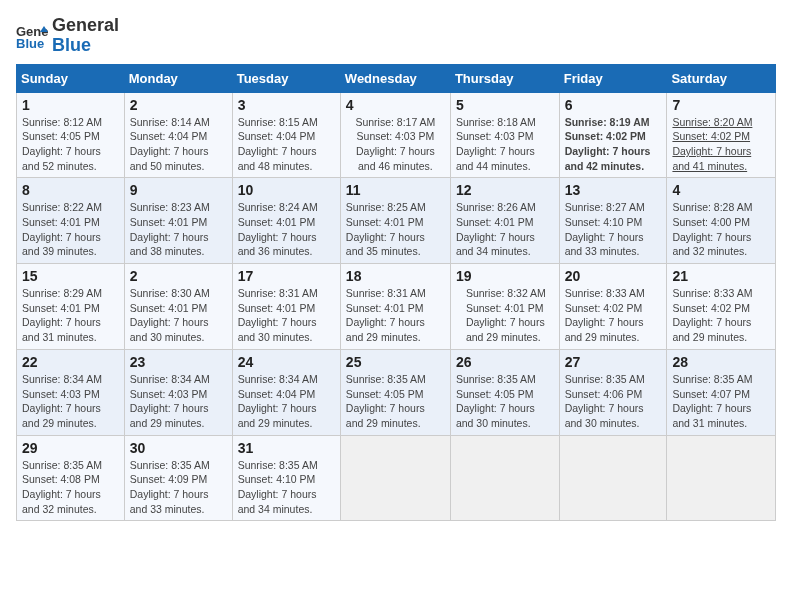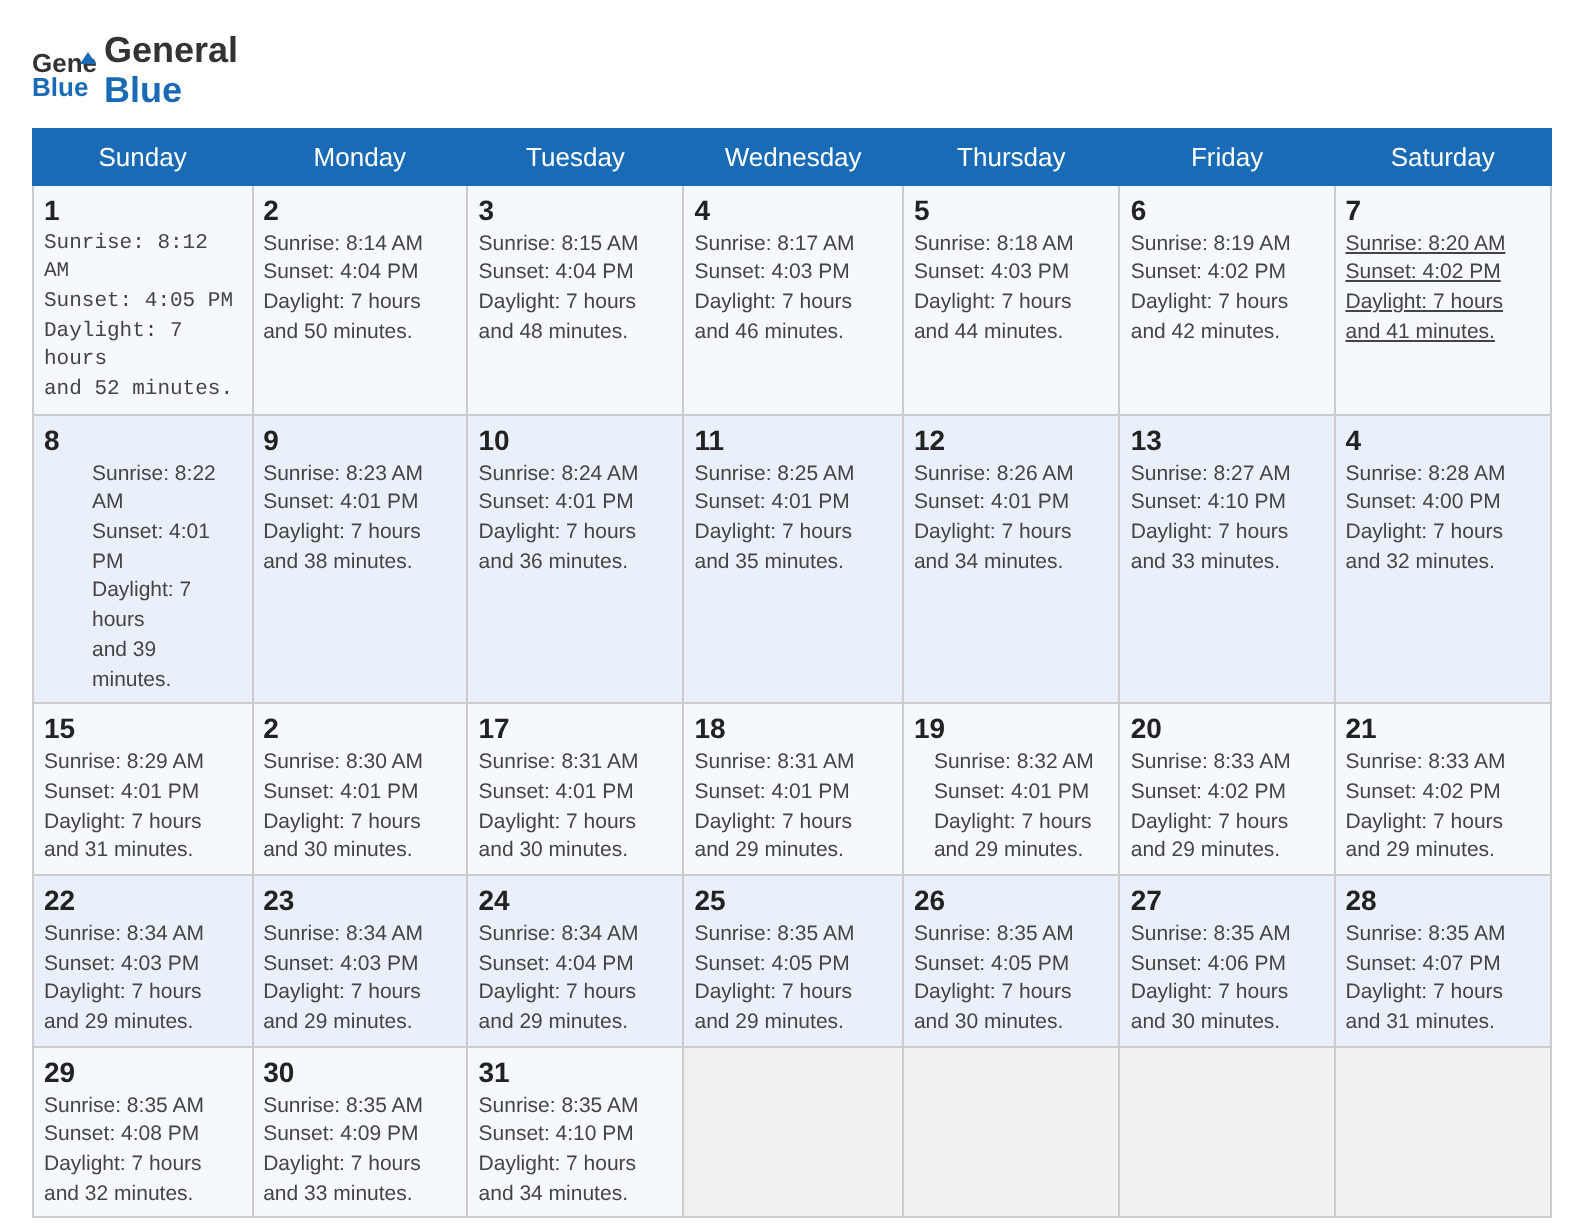--- a/index.html
+++ b/index.html
@@ -39,23 +39,23 @@
     }
     table {
       width: 100%;
       border-collapse: collapse;
       font-size: 11px;
     }
     thead tr th {
       background: #1a6bb5;
       color: #fff;
       padding: 6px 4px;
-      text-align: center;
+      text-align: left;
       font-size: 13px;
-      font-weight: normal;
+      font-weight: bold;
       border: 1px solid #1a6bb5;
     }
     tbody tr td {
       border: 1px solid #ccc;
       padding: 4px 5px;
       vertical-align: top;
       width: 113px;
       min-height: 80px;
       background: #fff;
     }
@@ -111,72 +111,72 @@
         <th>Wednesday</th>
         <th>Thursday</th>
         <th>Friday</th>
         <th>Saturday</th>
       </tr>
   </thead>
   <tbody id="cal-body">
       <tr>
         <td>
           <span class="day-num">1</span>
-          <div class="day-detail" style="white-space: pre-line; font-family: Liberation Mono, monospace;">Sunrise: 8:12 AM
+          <div class="day-detail" style="white-space: pre-line;">Sunrise: 8:12 AM
 Sunset: 4:05 PM
 Daylight: 7 hours
 and 52 minutes.</div>
         </td>
         <td>
           <span class="day-num">2</span>
           <div class="day-detail" style="white-space: pre-line;">Sunrise: 8:14 AM
 Sunset: 4:04 PM
 Daylight: 7 hours
 and 50 minutes.</div>
         </td>
         <td>
           <span class="day-num">3</span>
           <div class="day-detail" style="white-space: pre-line;">Sunrise: 8:15 AM
 Sunset: 4:04 PM
 Daylight: 7 hours
 and 48 minutes.</div>
         </td>
         <td>
           <span class="day-num">4</span>
-          <div class="day-detail" style="white-space: pre-line;">Sunrise: 8:17 AM
+          <div class="day-detail" style="white-space: pre-line; text-align: center;">Sunrise: 8:17 AM
 Sunset: 4:03 PM
 Daylight: 7 hours
 and 46 minutes.</div>
         </td>
         <td>
           <span class="day-num">5</span>
           <div class="day-detail" style="white-space: pre-line;">Sunrise: 8:18 AM
 Sunset: 4:03 PM
 Daylight: 7 hours
 and 44 minutes.</div>
         </td>
         <td>
           <span class="day-num">6</span>
-          <div class="day-detail" style="white-space: pre-line;">Sunrise: 8:19 AM
+          <div class="day-detail" style="white-space: pre-line; font-weight: bold;">Sunrise: 8:19 AM
 Sunset: 4:02 PM
 Daylight: 7 hours
 and 42 minutes.</div>
         </td>
         <td>
           <span class="day-num">7</span>
           <div class="day-detail" style="white-space: pre-line; text-decoration: underline;">Sunrise: 8:20 AM
 Sunset: 4:02 PM
 Daylight: 7 hours
 and 41 minutes.</div>
         </td>
       </tr>
       <tr>
         <td>
           <span class="day-num">8</span>
-          <div class="day-detail" style="white-space: pre-line; margin-left: 24px;">Sunrise: 8:22 AM
+          <div class="day-detail" style="white-space: pre-line;">Sunrise: 8:22 AM
 Sunset: 4:01 PM
 Daylight: 7 hours
 and 39 minutes.</div>
         </td>
         <td>
           <span class="day-num">9</span>
           <div class="day-detail" style="white-space: pre-line;">Sunrise: 8:23 AM
 Sunset: 4:01 PM
 Daylight: 7 hours
 and 38 minutes.</div>

